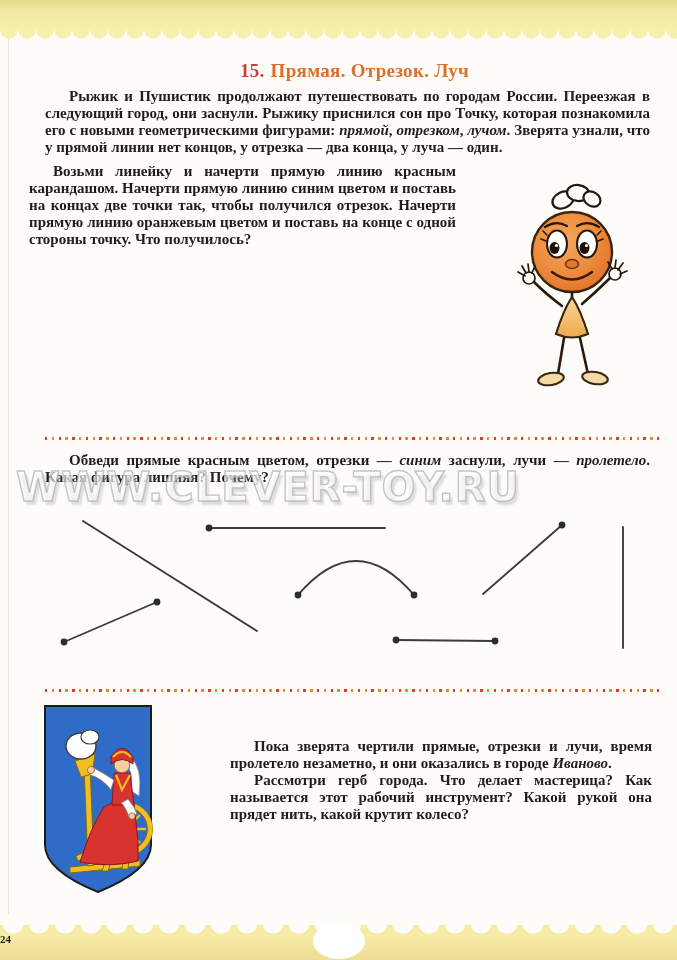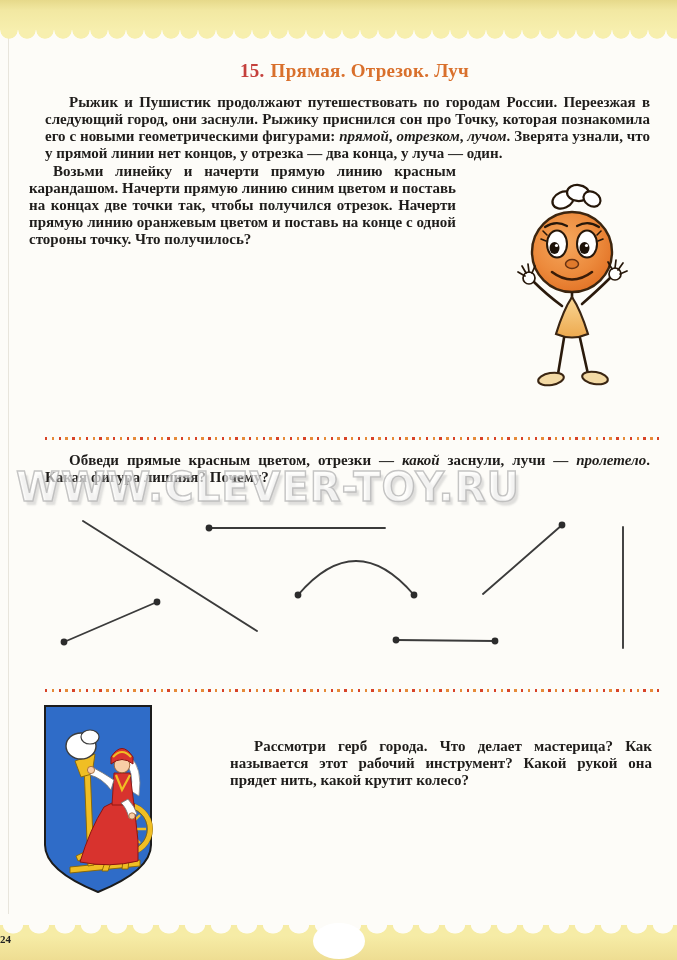--- a/index.html
+++ b/index.html
@@ -26,21 +26,21 @@
     font-weight:bold;font-size:11px;color:#222;z-index:3;}
   .scan-line{position:absolute;left:8px;top:36px;bottom:46px;width:1px;background:#e8e5dc;}
   
   .title{position:absolute;top:44px;left:0;width:100%;margin:16px;text-align:center;
     font-size:19px;font-weight:bold;letter-spacing:.3px;}
   .title .num{color:var(--title-number);margin-right:6px;}
   .title .txt{color:var(--title-text);}
   
   .para{position:absolute;margin:0;font-size:15px;line-height:17px;font-weight:600;
     text-align:justify;text-indent:24px;}
-  .p-intro{left:45px;top:94px;width:605px;}
+  .p-intro{left:45px;top:88px;width:605px;}
   .p-task1{left:29px;top:163px;width:427px;}
   .p-task2{left:45px;top:452px;width:605px;z-index:2;}
   .city-block{position:absolute;left:230px;top:738px;width:422px;}
   .city-block p{margin:0;font-size:15px;line-height:17px;font-weight:600;
     text-align:justify;text-indent:24px;}
   
   .divider{position:absolute;left:45px;width:614px;height:3px;
     background-image:repeating-linear-gradient(90deg,
       var(--divider-a) 0 2.4px,transparent 2.4px 6.8px,
       var(--divider-b) 6.8px 9.2px,transparent 9.2px 13.6px);}
@@ -153,21 +153,21 @@
     <g fill="#f3d9a4" stroke="#3a2512" stroke-width="2">
       <ellipse cx="57" cy="209" rx="13" ry="6" transform="rotate(-10 57 209)"></ellipse>
       <ellipse cx="101" cy="208" rx="13" ry="6" transform="rotate(10 101 208)"></ellipse>
     </g>
   </svg>
 
   <div class="divider d1"></div>
 
   <div class="watermark">WWW.CLEVER-TOY.RU</div>
 
-  <p class="para p-task2"><span>Обведи прямые </span><span style="">красным</span><span> цветом, отрезки — </span><span style="font-style: italic;">какой</span><span> заснули, лучи — </span><span style="font-style: italic;">пролетело</span><span>. Какая фигура лишняя? Почему?</span></p>
+  <p class="para p-task2"><span>Обведи прямые </span><span style="">красным</span><span> цветом, отрезки — </span><span style="font-style: italic;">синим</span><span> заснули, лучи — </span><span style="font-style: italic;">пролетело</span><span>. Какая фигура лишняя? Почему?</span></p>
 
   <svg class="figures" viewBox="0 0 677 190">
       <line x1="83" y1="21" x2="257" y2="131" class="fig-stroke"></line>
       <line x1="209" y1="28" x2="385" y2="28" class="fig-stroke"></line>
       <circle cx="209" cy="28" r="3.4" class="fig-dot"></circle>
       <line x1="64" y1="142" x2="157" y2="102" class="fig-stroke"></line>
       <circle cx="64" cy="142" r="3.4" class="fig-dot"></circle>
       <circle cx="157" cy="102" r="3.4" class="fig-dot"></circle>
       <path d="M298,95 Q356,27 414,95" class="fig-stroke"></path>
       <circle cx="298" cy="95" r="3.4" class="fig-dot"></circle>
@@ -221,20 +221,21 @@
       <path d="M86,96 Q93,104 95,111 L87,115 Q84,104 79,100 Z" fill="#ffffff" stroke="#777777" stroke-width="0.9"></path>
       <circle cx="49" cy="67" r="3.6" fill="#f8cda6" stroke="#9a6030" stroke-width="0.8"></circle>
       <circle cx="90" cy="113" r="3.2" fill="#f8cda6" stroke="#9a6030" stroke-width="0.8"></circle>
       <circle cx="80" cy="62" r="7.8" fill="#f8cda6" stroke="#9a6030" stroke-width="0.9"></circle>
       <path d="M69,54 Q80,37 91,54 L91,61 Q80,52 69,61 Z" fill="var(--heraldry-red)" stroke="#8a1410" stroke-width="1"></path>
       <path d="M71,54 Q80,44 89,54" fill="none" stroke="var(--heraldry-yellow)" stroke-width="2"></path>
     </g>
   </svg>
 
   <div class="city-block">
+    <p><span>Пока зверята чертили прямые, отрезки и лучи, время пролетело незаметно, и они оказались в городе </span><span style="font-style: italic; font-weight: bold;">Иваново</span><span>.</span></p>
     <p><span>Рассмотри герб города. Что делает мастерица? Как называется этот рабочий инструмент? Какой рукой она прядет нить, какой крутит колесо?</span></p>
   </div>
 
   <div class="band-bottom"></div>
   <div class="page-notch"></div>
   <div class="page-number">24</div>
 
 </div>
 
 </body></html>

